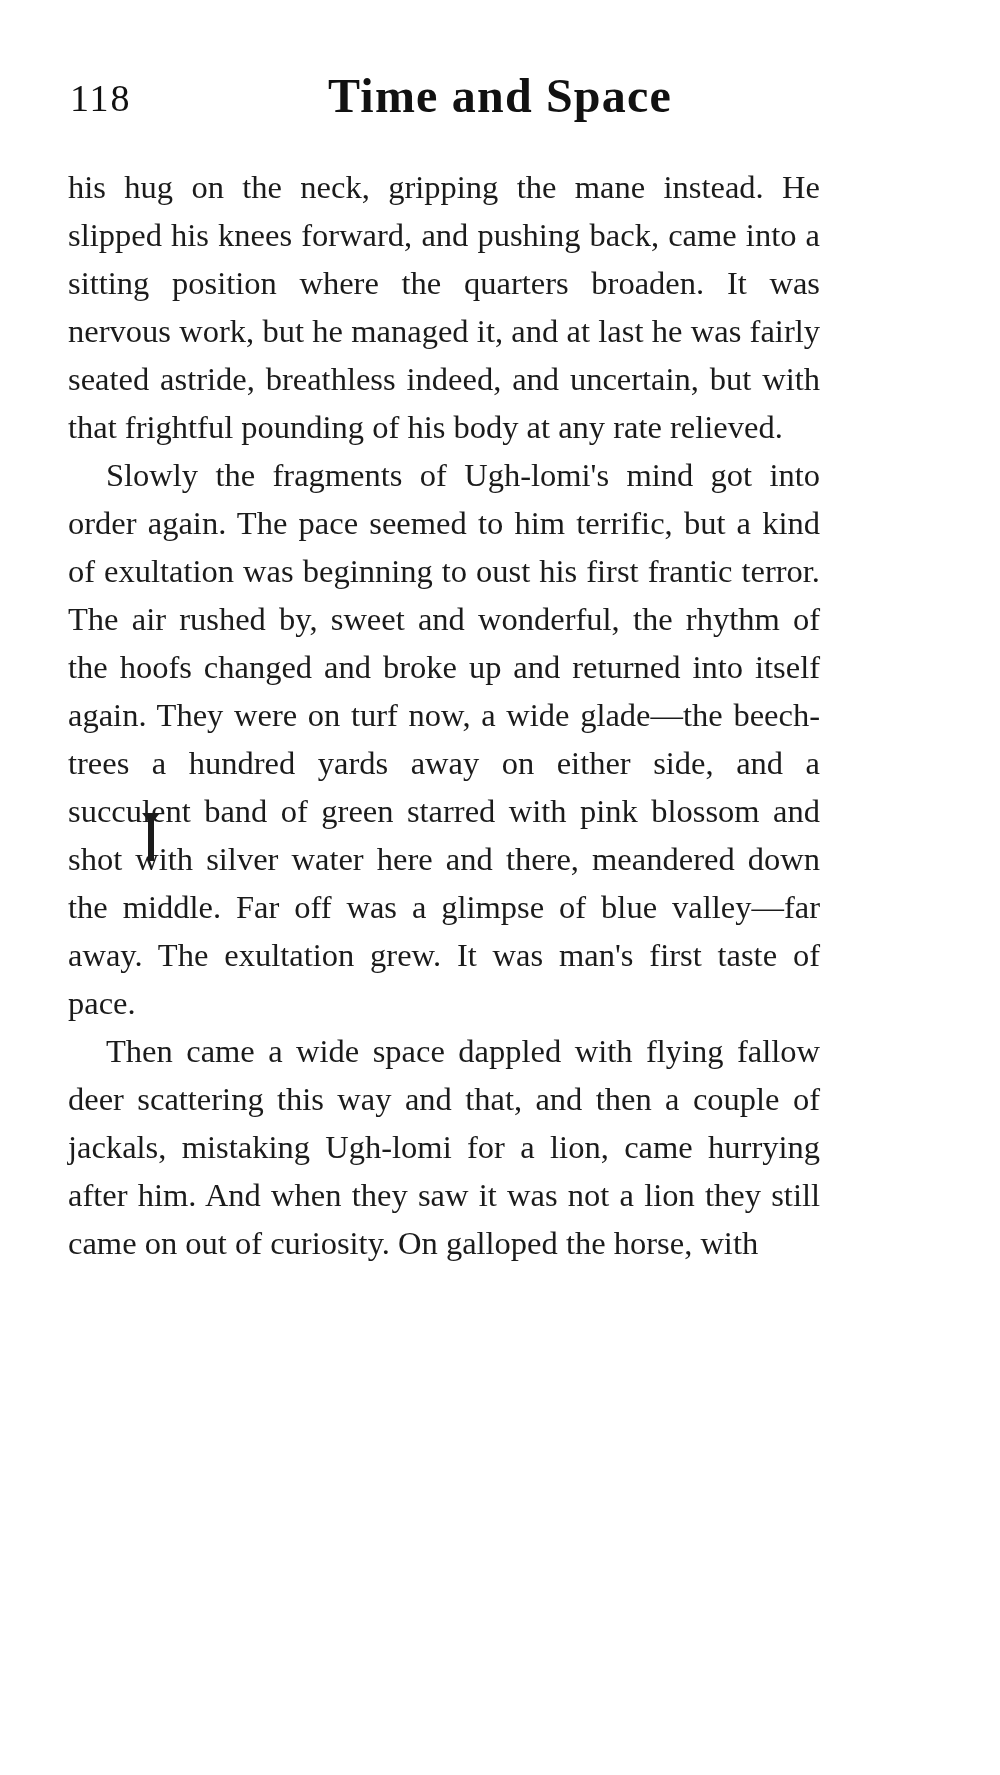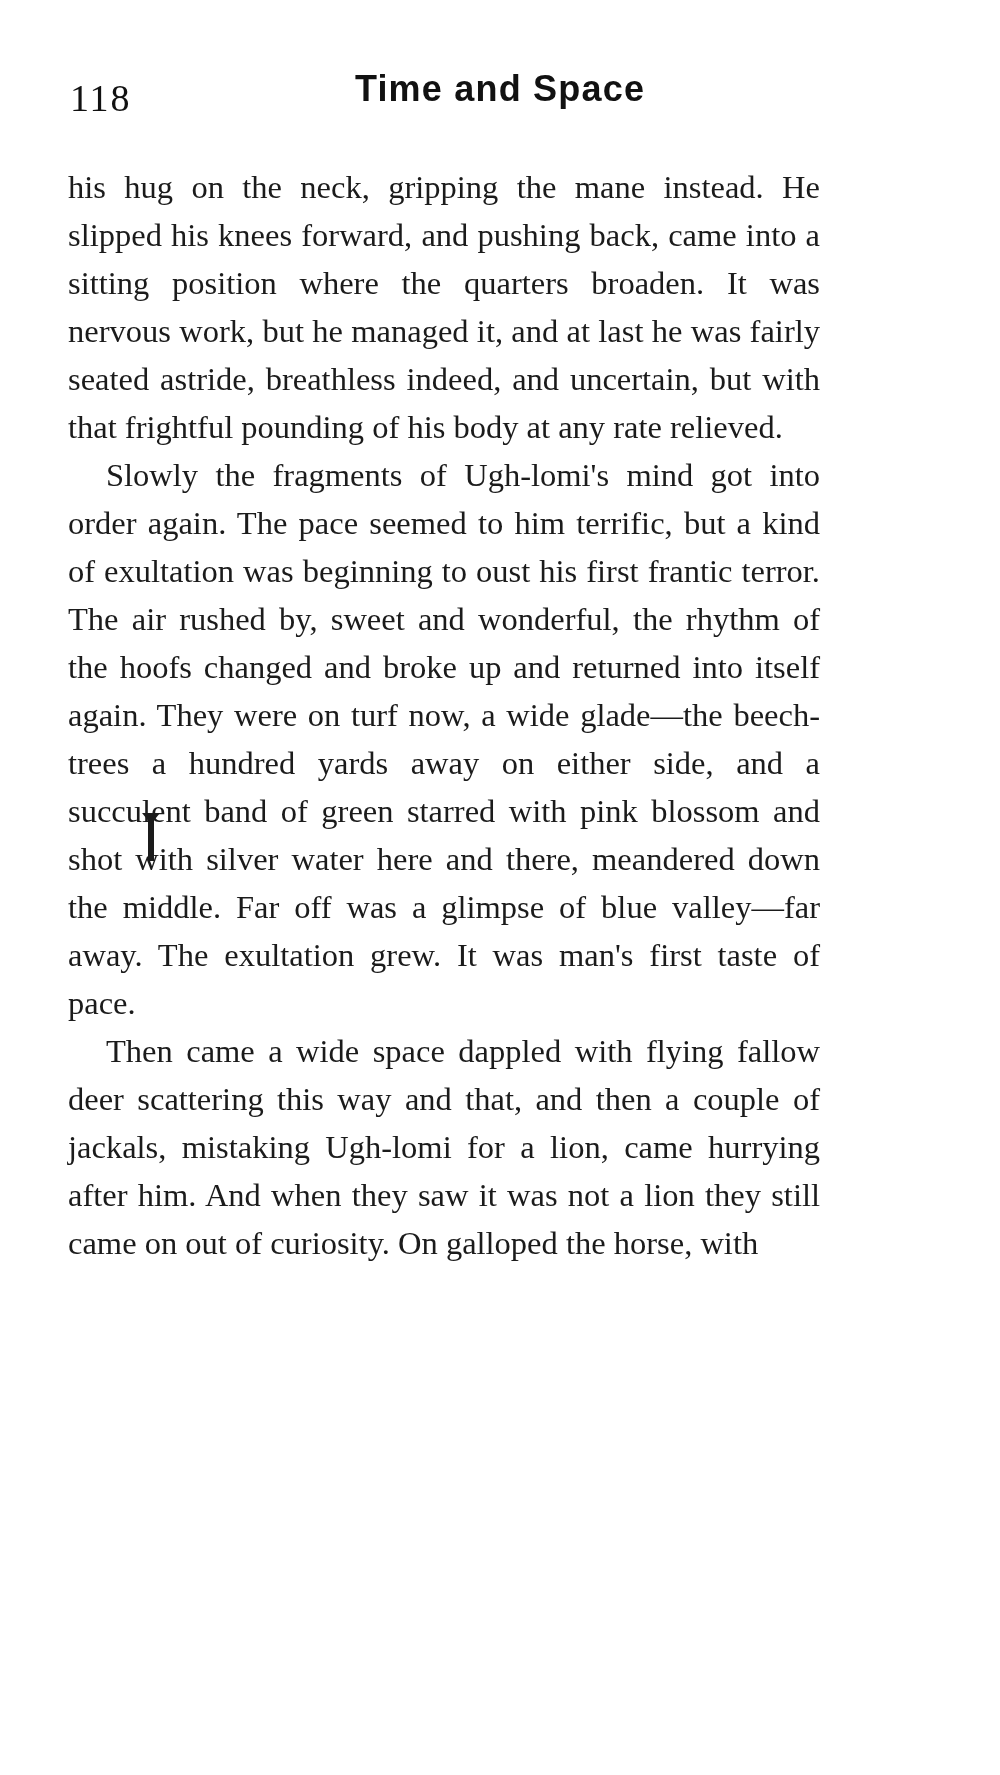--- a/index.html
+++ b/index.html
@@ -37,22 +37,22 @@
     font-size: 38px;
     letter-spacing: 2px;
     color: #111;
   }
   .running-title {
     position: absolute;
     left: 0;
     top: 0;
     width: 1000px;
     text-align: center;
-    font-family: Liberation Sans, sans-serif;
-    font-size: 36px;
+    font-family: Liberation Serif, serif;
+    font-size: 48px;
     font-weight: 700;
     letter-spacing: 1.2px;
     color: #111;
   }
   .body-text {
     position: absolute;
     top: 163px;
     left: 68px;
     width: 752px;
   }

